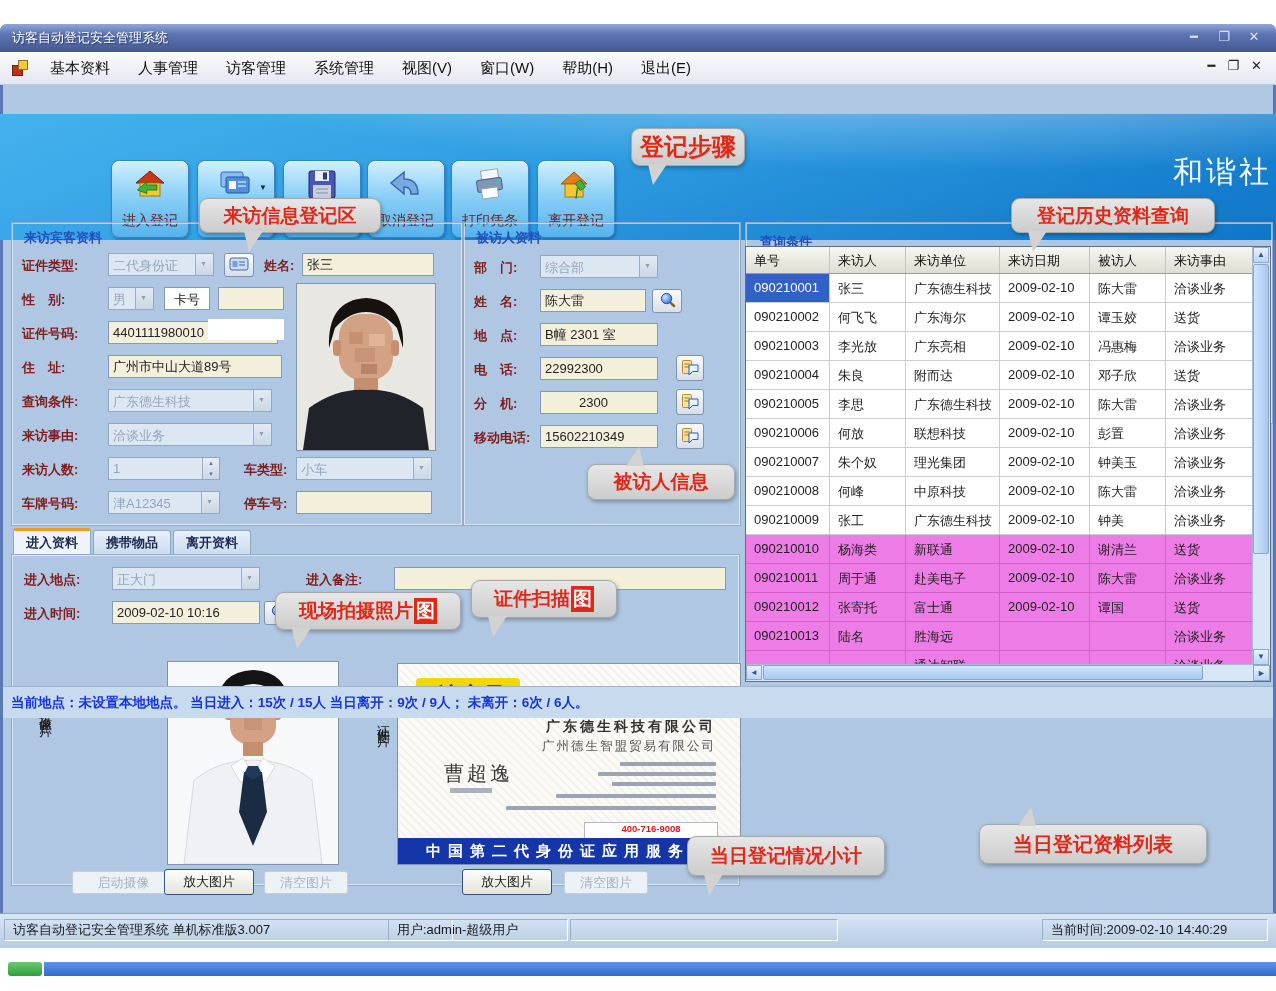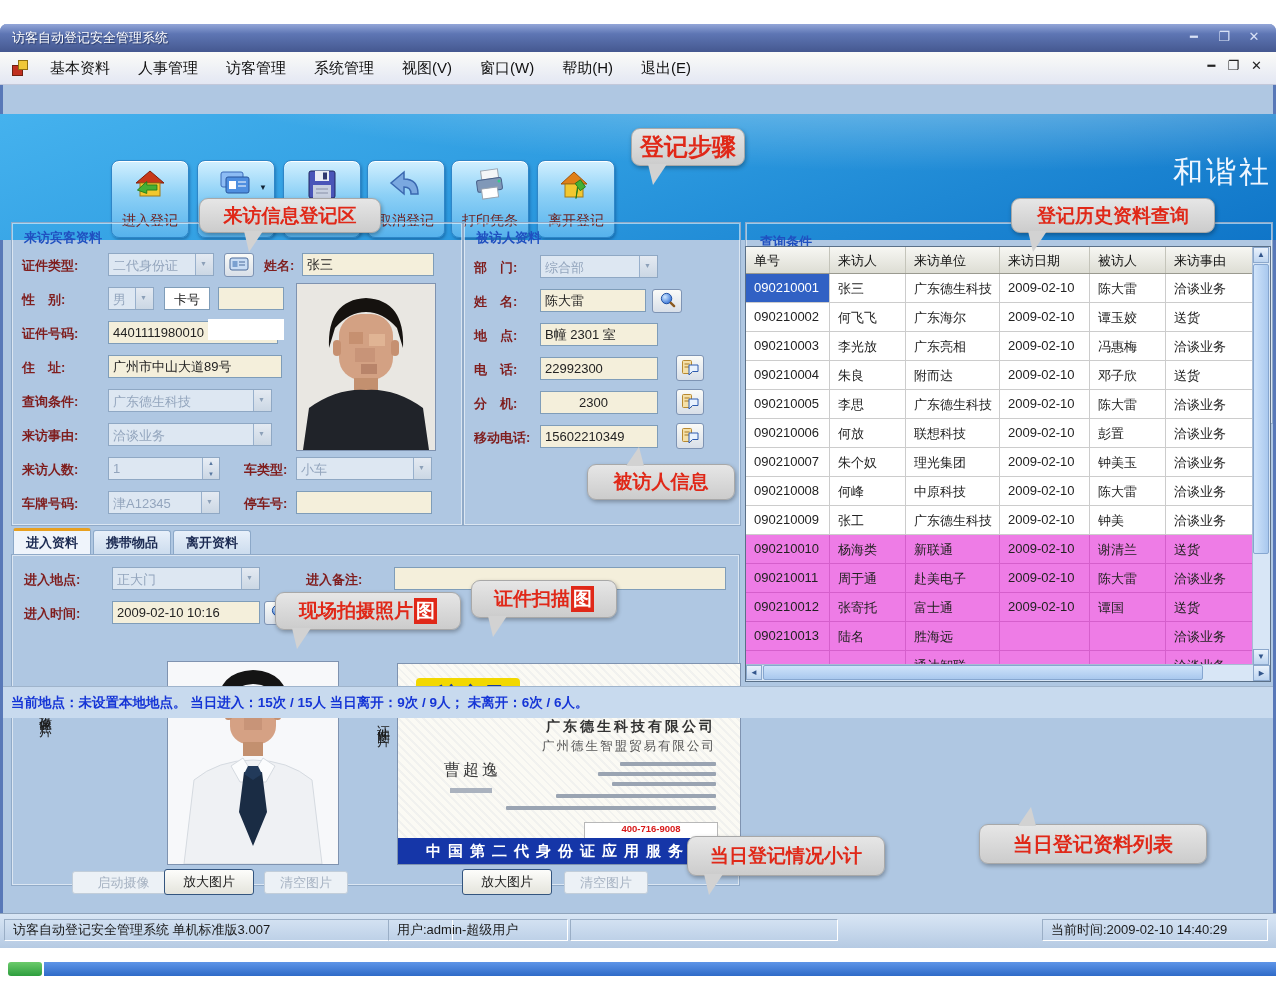--- a/index.html
+++ b/index.html
@@ -110,21 +110,21 @@
   .photoframe{position:absolute;border:1px solid #7F93B0;background:#fff;box-sizing:border-box;}
   .vcaption{position:absolute;writing-mode:vertical-rl;text-orientation:upright;font-size:13px;color:#1A1A1A;letter-spacing:3px;}
   
   .bizcard{position:absolute;background:#FBFAF4;overflow:hidden;
     background-image:repeating-linear-gradient(45deg,rgba(170,180,200,.12) 0 2px,transparent 2px 6px);}
   .bizcard .logo{position:absolute;left:18px;top:14px;width:104px;height:34px;background:#F2D800;border-radius:4px;
     color:#1A3C9C;font-weight:bold;font-style:italic;font-size:21px;display:flex;align-items:center;justify-content:center;letter-spacing:1px;}
   .bizcard .member{position:absolute;right:18px;top:26px;color:#1A3C9C;font-weight:bold;font-size:12px;}
   .bizcard .co1{position:absolute;right:24px;top:54px;font-size:14px;font-weight:bold;color:#333;letter-spacing:3px;}
   .bizcard .co2{position:absolute;right:24px;top:74px;font-size:12.5px;color:#555;letter-spacing:2px;}
-  .bizcard .person{position:absolute;left:46px;top:96px;font-size:16px;color:#3A3A3A;font-family:Liberation Sans, sans-serif;letter-spacing:3px;}
+  .bizcard .person{position:absolute;left:46px;top:96px;font-size:20px;color:#3A3A3A;font-family:Liberation Sans, sans-serif;letter-spacing:3px;}
   .bizcard .ptitle{position:absolute;left:52px;top:124px;width:42px;height:5px;background:#AAB2BE;}
   .bizcard .gline{position:absolute;height:4px;background:#9AA4B2;border-radius:1px;}
   .bizcard .hotbox{position:absolute;right:22px;top:158px;width:132px;height:26px;background:#fff;border:1px solid #B8B8B8;
     font-size:9.5px;line-height:12px;text-align:center;}
   .bizcard .hot1{color:#D81818;font-weight:bold;}
   .bizcard .hot2{color:#1840B8;font-weight:bold;}
   .bizcard .band{position:absolute;left:0;right:0;bottom:0;height:26px;background:#1536A8;color:#fff;
     display:flex;align-items:center;justify-content:center;font-size:15px;font-weight:bold;letter-spacing:7px;}
   .bizcard .bandcut{position:absolute;right:-14px;bottom:0;width:56px;height:26px;background:#F2D800;transform:skewX(-35deg);}
   

